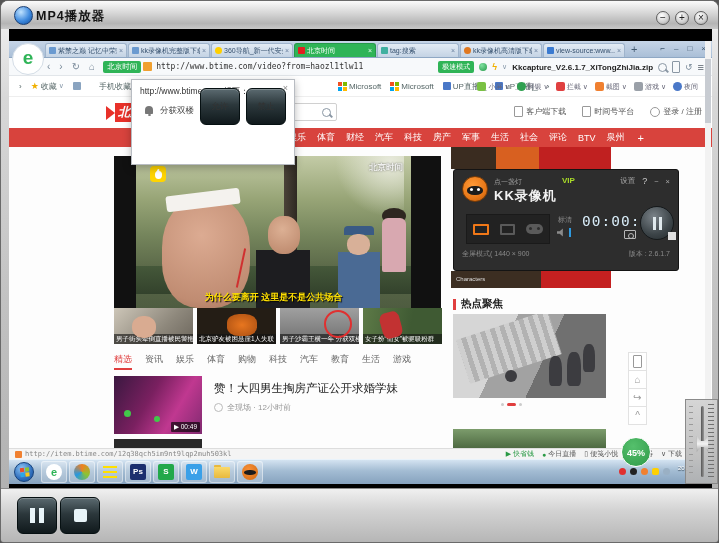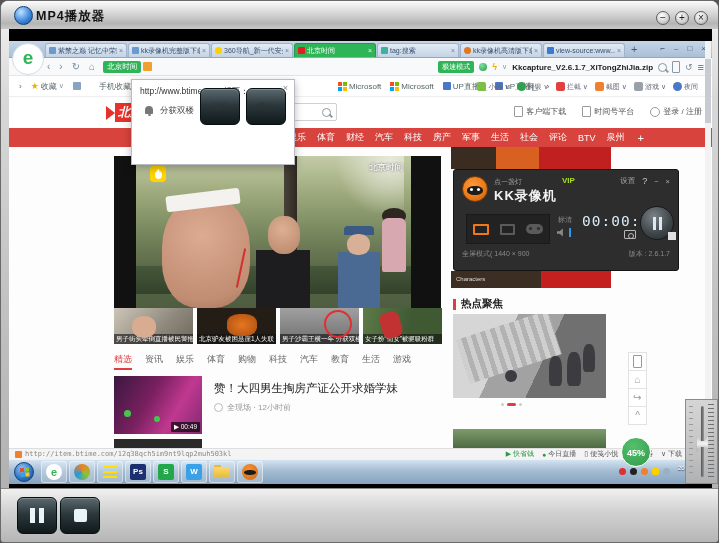--- a/index.html
+++ b/index.html
@@ -316,20 +316,21 @@
 
       <div class="a addrbar">
         <span class="navg">
           <span>‹</span>
           <span>›</span>
           <span>↻</span>
           <span>⌂</span>
         </span>
         <span class="sitebadge">北京时间</span>
         <span class="orangesq"></span>
+        <span class="url">http://www.btime.com/video?from=haozl1tlw11</span>
         <span class="addr-right">
           <span class="speedbadge">极速模式</span>
           <span class="gdot"></span>
           <span class="bolt">ϟ</span>
           <span class="carat">∨</span>
           <span class="zip">Kkcapture_V2.6.1.7_XiTongZhiJia.zip</span>
           <span class="mglass"></span>
           <span class="phoneic"></span>
           <span class="undo">↺</span>
           <span class="ham">≡</span>
@@ -469,20 +470,21 @@
             <div class="a face3"></div>
           <div class="a womanh"></div>
             <div class="a woman"></div>
           <div class="a shirt2"></div>
             <div class="a face2"></div>
           <div class="a bigface"></div>
           <div class="a headband"></div>
           <div class="a earline"></div>
           <div class="a pearbadge"></div>
           <div class="a wm">北京时间</div>
+          <div class="a subt">为什么要离开 这里是不是公共场合</div>
         </div>
       </div>
 
       <div class="a thumb t1">
           <span class="cap">男子街头晕倒直播被民警拖走</span>
         </div>
       <div class="a thumb t2">
           <span class="cap">北京驴友被困悬崖1人失联</span>
         </div>
       <div class="a thumb t3">

